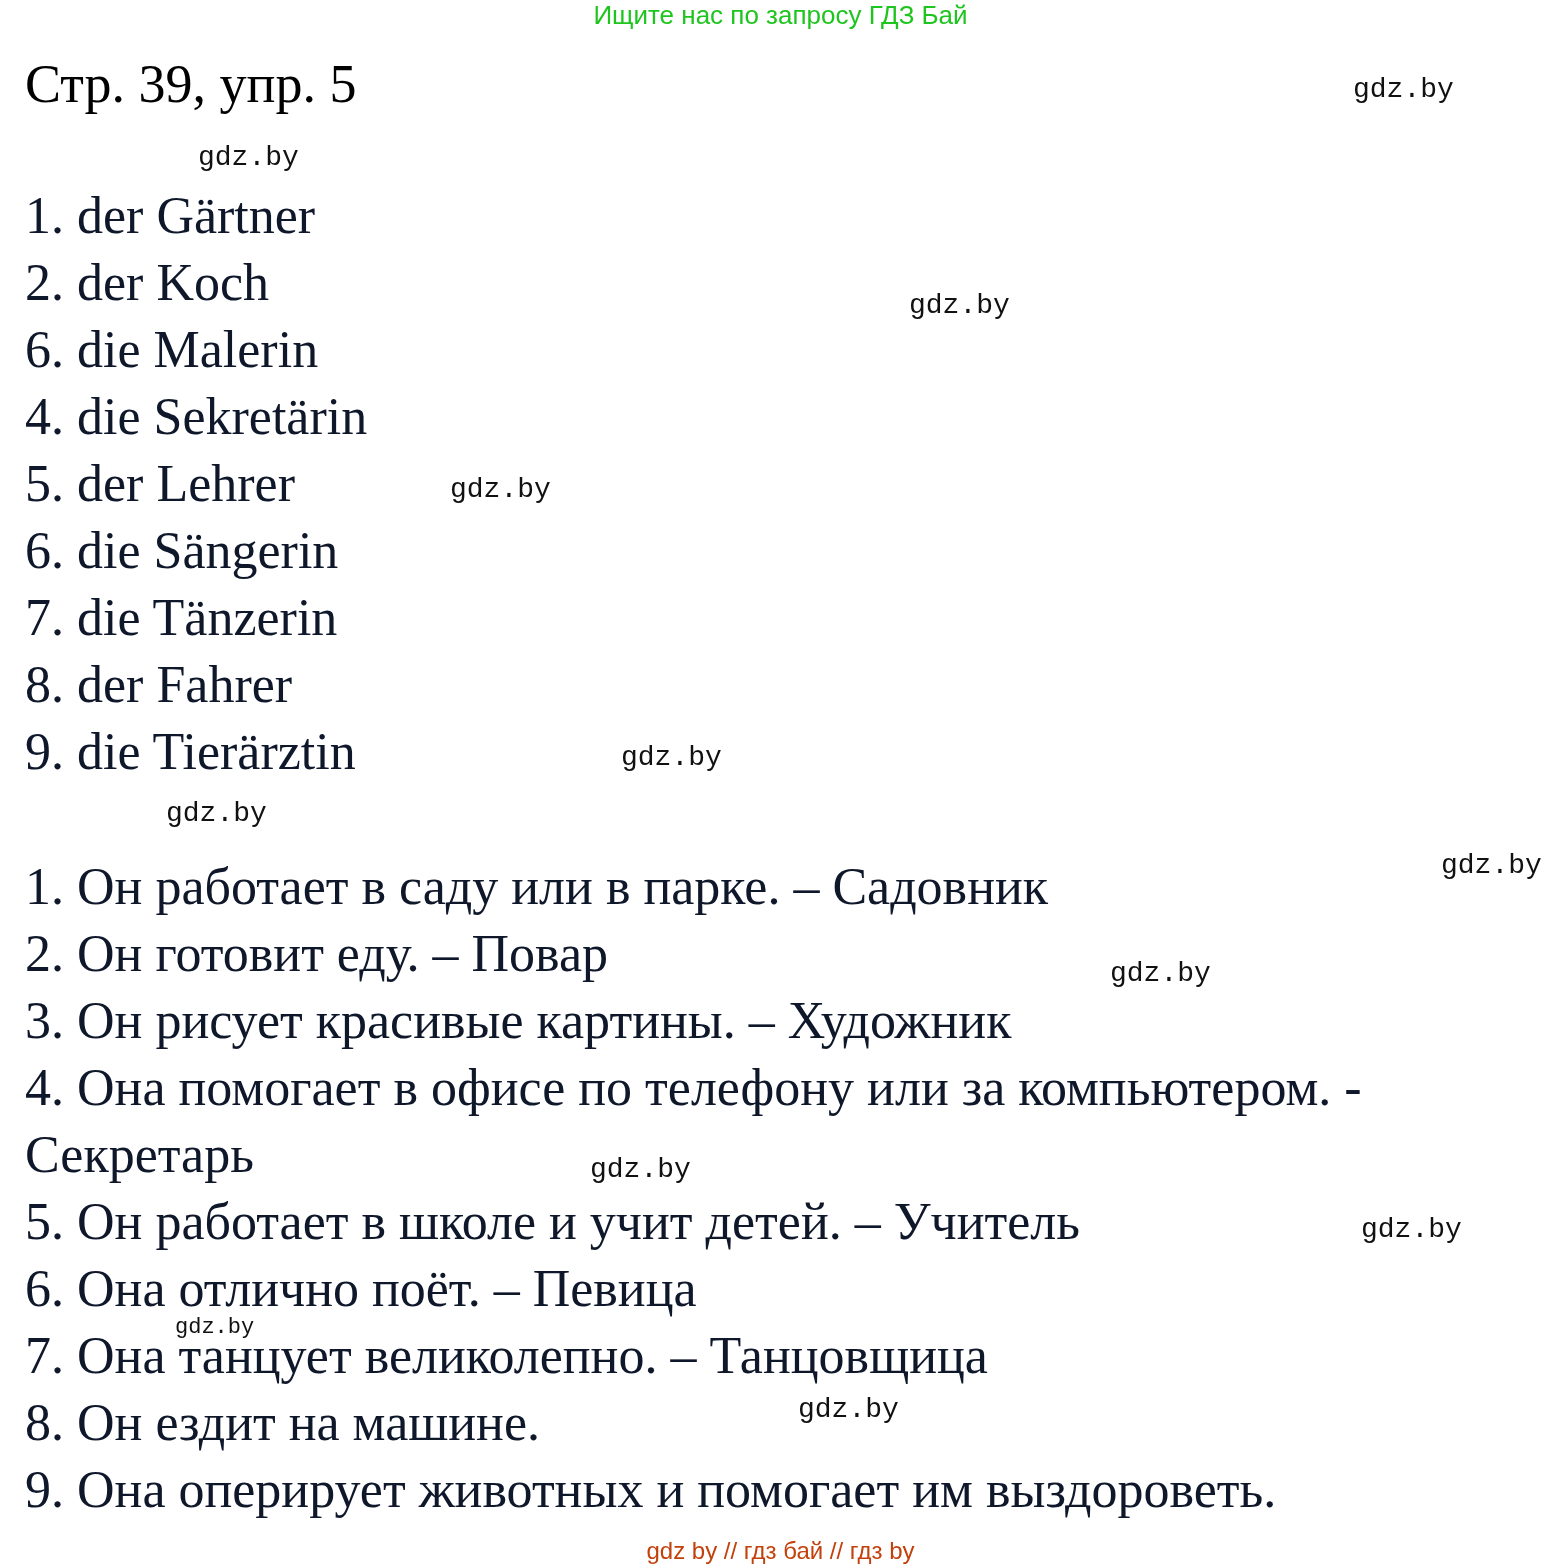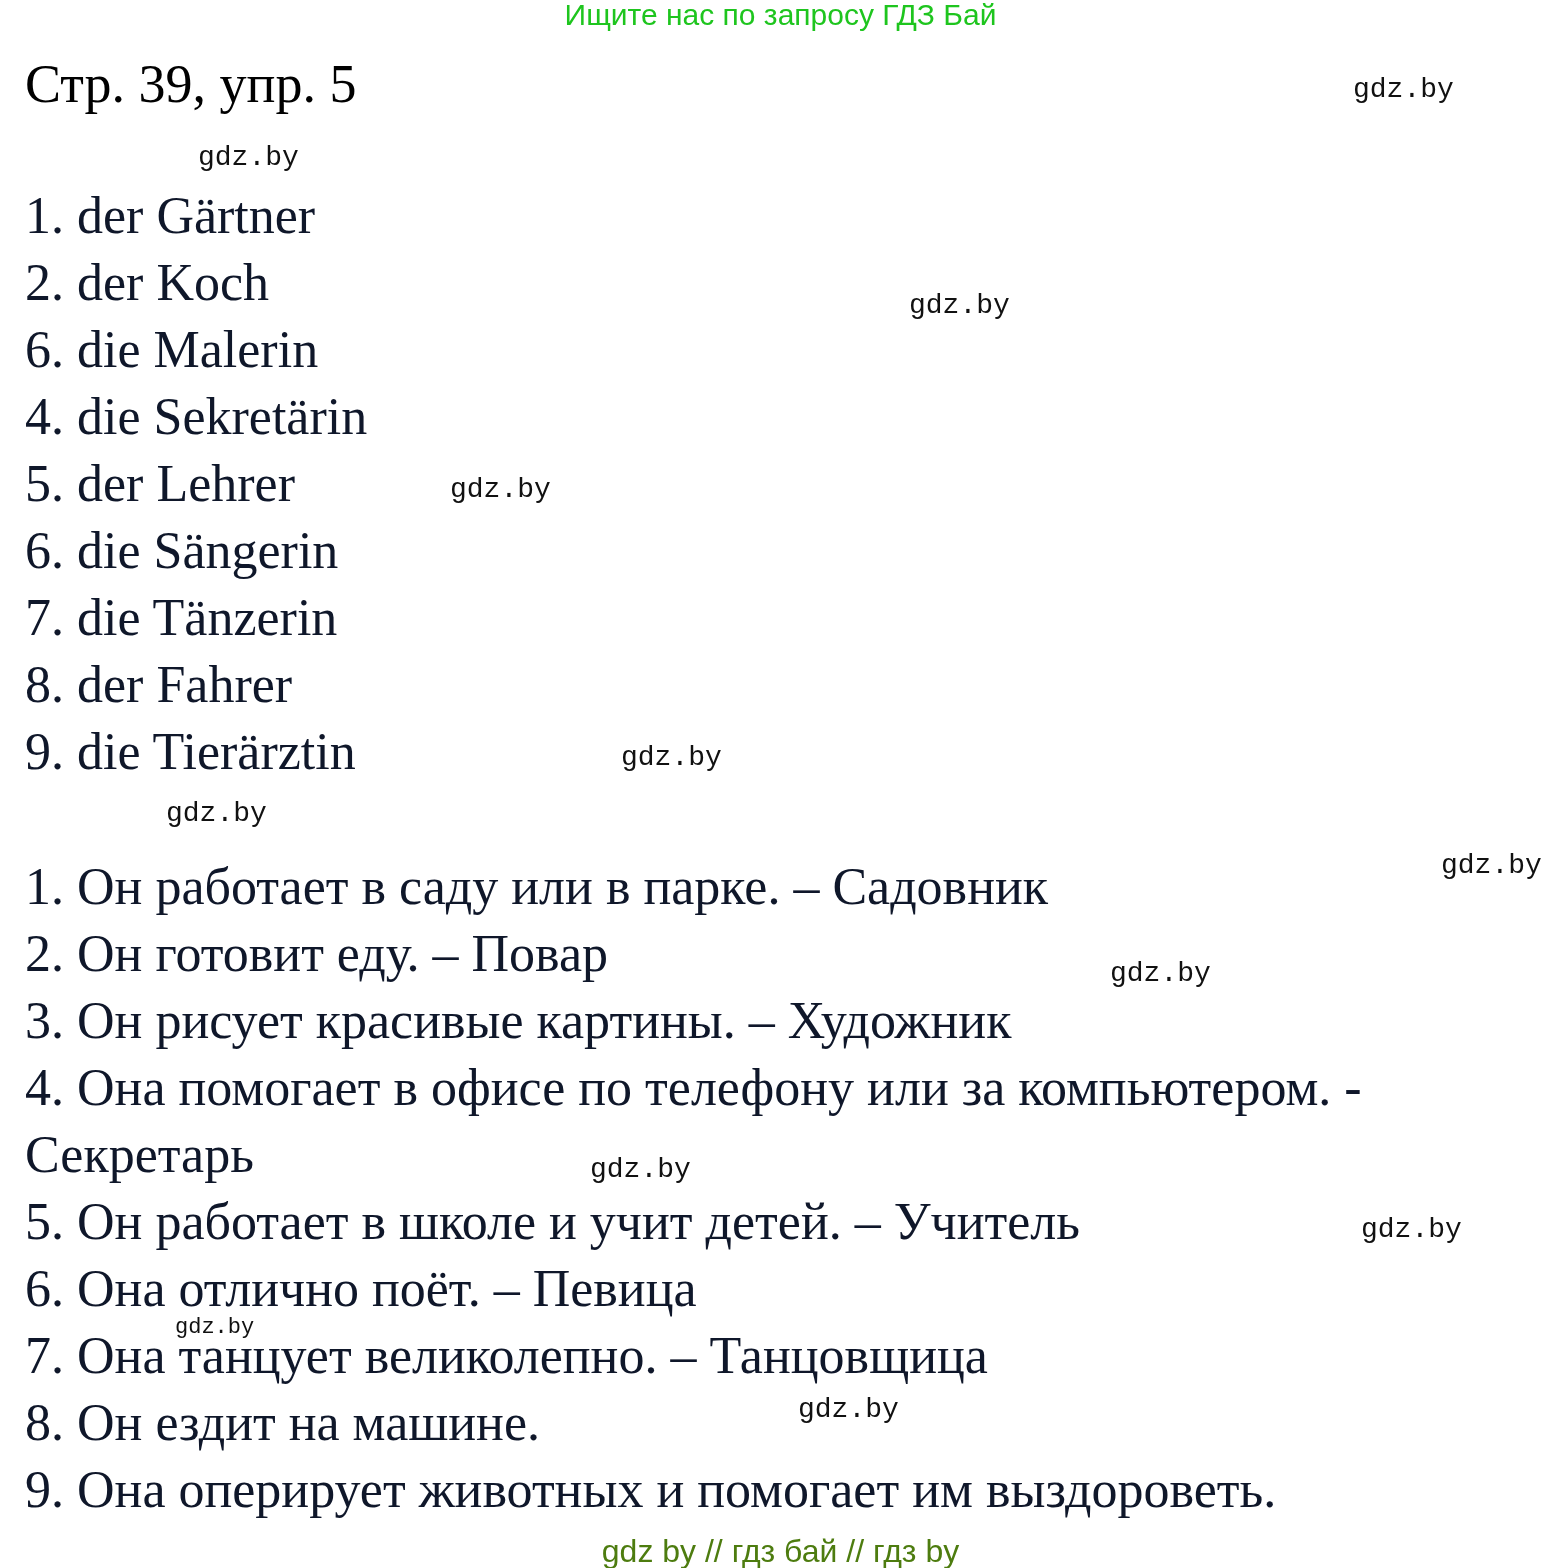--- a/index.html
+++ b/index.html
@@ -1,24 +1,24 @@
 <!DOCTYPE html>
 <html><head>
 <meta charset="utf-8">
 <style>
   html, body { margin:0; padding:0; background:#ffffff; }
   body { width:1561px; height:1568px; position:relative; overflow:hidden; }
   .top-banner { position:absolute; top:0; left:0; width:1561px; text-align:center; color:#1ec51e;
-    font-family:"Liberation Sans", sans-serif; font-size:30px; line-height:30px; }
+    font-family:"Liberation Sans", sans-serif; font-size:26px; line-height:30px; }
   .heading { position:absolute; left:25px; top:52px; font-family:"Liberation Serif", serif; font-size:54px; color:#000; line-height:64px; }
   .line { position:absolute; left:25px; font-family:"Liberation Serif", serif; font-size:52px; color:#0f172a; line-height:60px; white-space:nowrap; }
   .wm { position:absolute; font-family:Liberation Mono, monospace; font-size:28px; color:#111; line-height:32px; }
   .wm.small { font-size:22px; }
-  .footer { position:absolute; bottom:0; left:0; width:1561px; text-align:center; color:#4d7c0f;
-    font-family:"Liberation Sans", sans-serif; font-size:32px; line-height:34px; }
+  .footer { position:absolute; bottom:0; left:0; width:1561px; text-align:center; color:#c2410c;
+    font-family:"Liberation Sans", sans-serif; font-size:24px; line-height:34px; }
 </style>
 </head>
 <body>
 
 <div class="top-banner">Ищите нас по запросу ГДЗ Бай</div>
 
 <div class="heading">Стр. 39, упр. 5</div>
 
 <div class="line" style="top:186px">1. der Gärtner</div>
 <div class="line" style="top:253px">2. der Koch</div>

